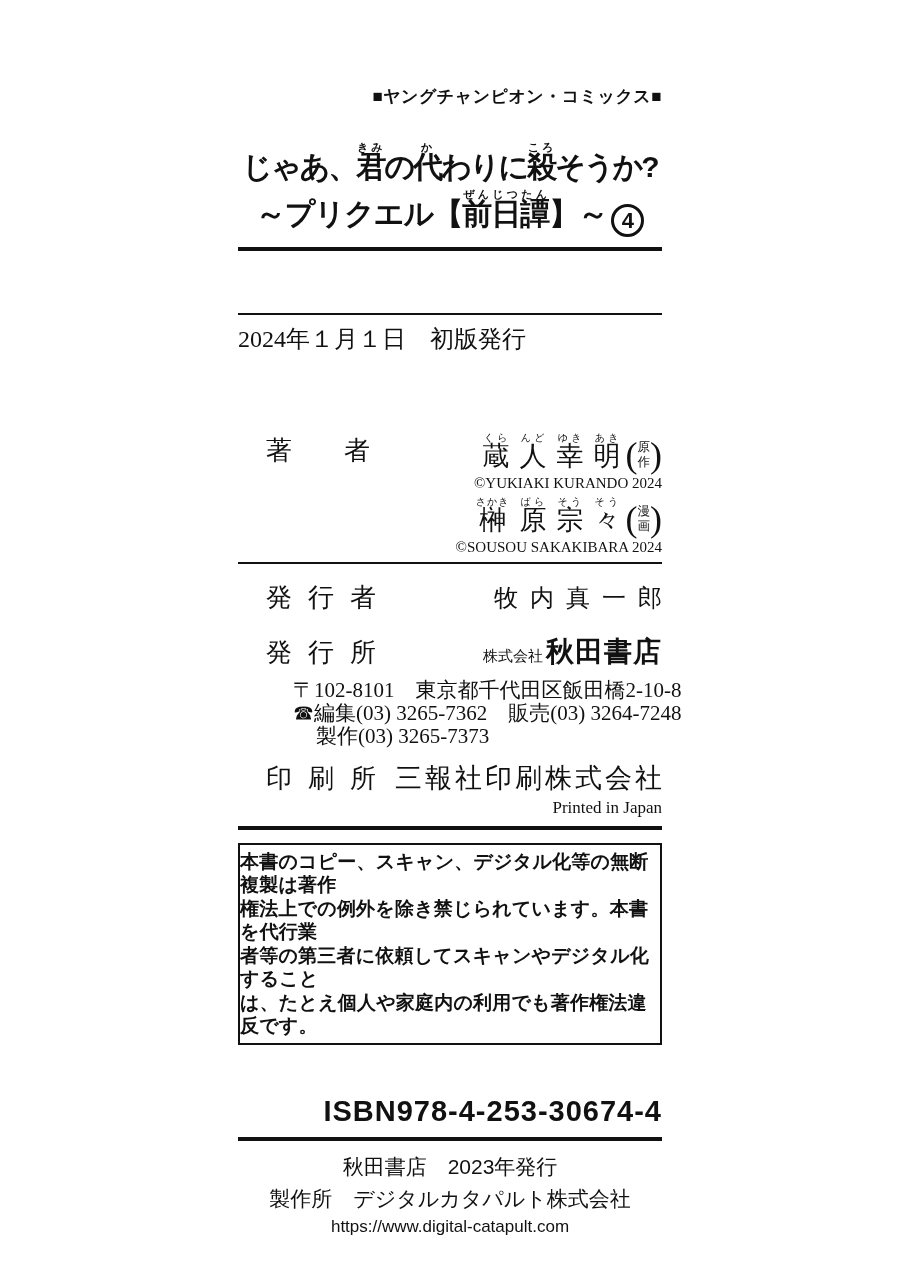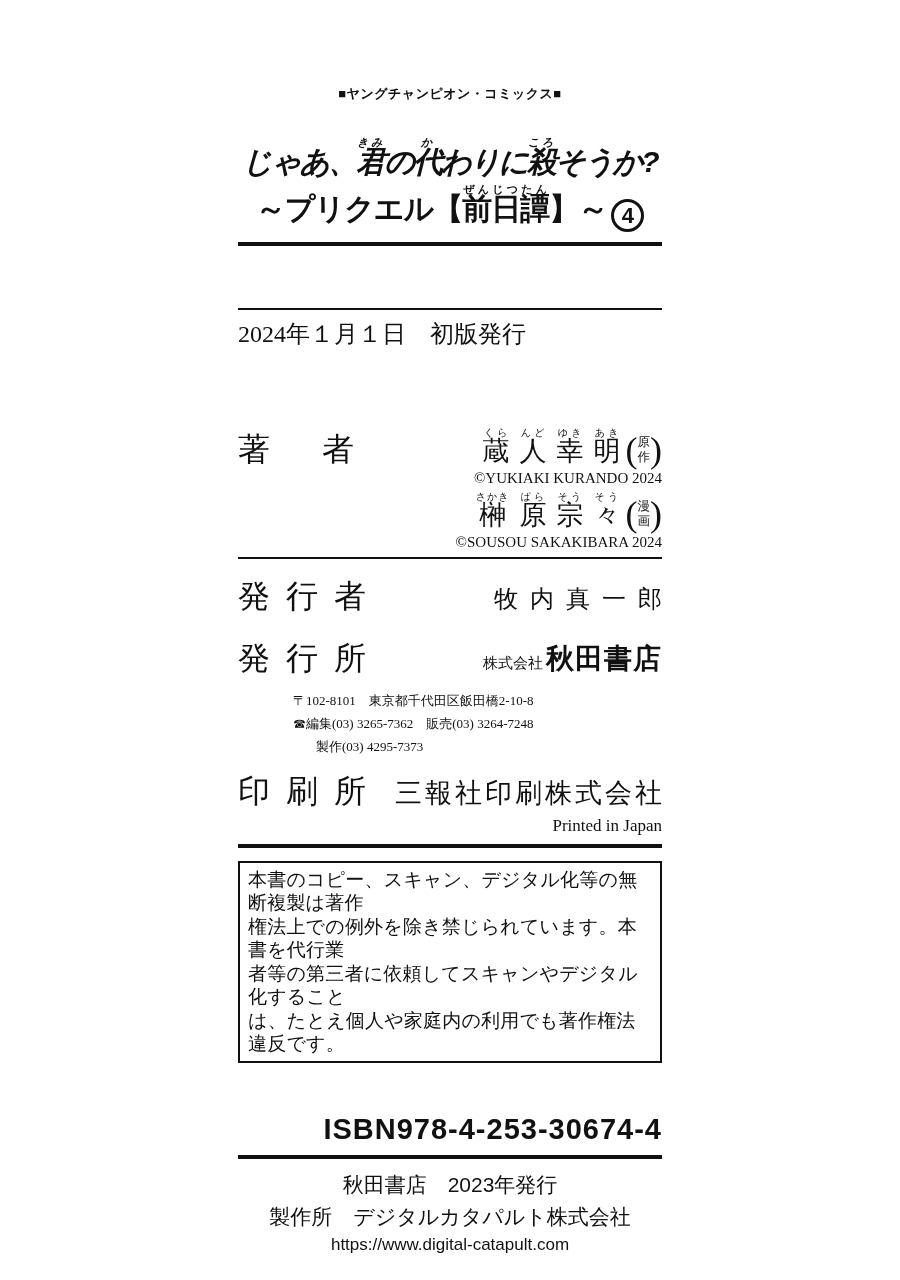--- a/index.html
+++ b/index.html
@@ -5,87 +5,87 @@
   html,body { margin:0; padding:0; }
   body {
     width:900px; height:1280px; position:relative;
     background:#ffffff; color:#111;
     font-family:"Liberation Serif","DejaVu Serif",serif;
     overflow:hidden;
   }
   .content { position:absolute; left:238px; top:0; width:424px; }
 
   .imprint-label {
-    margin-top:85px; text-align:center;
+    margin-top:85px; text-align:right;
     font-family:"Liberation Sans","DejaVu Sans",sans-serif;
-    font-weight:bold; font-size:13px; letter-spacing:0.5px;
+    font-weight:bold; font-size:17px; letter-spacing:0.5px;
   }
 
   .book-title { margin-top:34px; text-align:center;
     font-family:"Liberation Sans","DejaVu Sans",sans-serif; font-weight:800; }
-  .title-line1 { font-size:30px; letter-spacing:-2px; line-height:1.15;font-style:italic; }
+  .title-line1 { font-size:30px; letter-spacing:-2px; line-height:1.15; }
   .title-line2 { font-size:30px; letter-spacing:-1px; margin-top:4px; line-height:1.15; }
   .book-title rt { font-size:11px; font-weight:bold; letter-spacing:1px; }
   ruby { ruby-position:over; }
 
   .volume-circle {
     display:inline-flex; align-items:center; justify-content:center;
     width:27px; height:27px; border:3px solid #111; border-radius:50%;
     font-size:22px; font-weight:900; letter-spacing:0; margin-left:4px;
     vertical-align:-4px;
   }
 
   .rule { width:424px; background:#111; }
   .rule.thick { height:4px; }
   .rule.thin  { height:2px; }
   .rule-title { margin-top:10px; }
   .rule-date  { margin-top:62px; }
 
   .date-line { margin-top:8px; font-size:24px; }
 
   .credit-row { display:flex; justify-content:space-between; align-items:baseline; }
-  .credit-label { font-size:32px; white-space:nowrap; }
+  .credit-label { font-size:26px; white-space:nowrap;margin-left:28px; }
   .label-wide { letter-spacing:52px; }
   .label-3    { letter-spacing:16px; }
 
   .author-row { margin-top:78px; align-items:flex-start; }
   .authors-block { text-align:right; }
   .author-name-line { white-space:nowrap; }
   .author-name { font-size:27px; }
   .author-name ruby { margin:0 5px;font-family:Liberation Mono, monospace; }
   .author-name rt { font-size:10px; font-weight:normal; letter-spacing:1px; }
   .role-badge { display:inline-flex; align-items:center; vertical-align:-2px; }
   .paren { font-size:36px; font-weight:normal; line-height:1; }
   .role-stack { display:inline-flex; flex-direction:column; font-size:12.5px; line-height:1.15; }
   .copyright-line { font-size:15px; margin-top:1px; }
   .author-entry + .author-entry { margin-top:5px; }
 
   .rule-authors { margin-top:6px; }
 
   .row-publisher-person { margin-top:16px; }
   .value-spaced { font-size:24px; letter-spacing:12px; margin-right:-12px; white-space:nowrap; }
 
-  .row-publisher { margin-top:18px;align-items:center; }
+  .row-publisher { margin-top:18px; }
   .publisher { white-space:nowrap; }
   .pub-prefix { font-family:"Liberation Sans","DejaVu Sans",sans-serif; font-size:15px; }
   .pub-name { font-family:"Liberation Sans","DejaVu Sans",sans-serif; font-weight:bold;
               font-size:28px; letter-spacing:1px; margin-left:3px; }
 
-  .address-block { margin-top:8px; margin-left:55px; font-size:13px; line-height:23px; white-space:nowrap; }
+  .address-block { margin-top:8px; margin-left:55px; font-size:21px; line-height:23px; white-space:nowrap; }
   .address-indent { padding-left:23px; }
 
   .row-printer { margin-top:12px; }
   .printer-name { font-size:27px; letter-spacing:3px; margin-right:-3px; white-space:nowrap; }
   .printed-in { text-align:right; font-size:17px; margin-top:2px; }
 
   .rule-printer { margin-top:8px; }
 
   .notice-box {
-    margin-top:13px; border:2px solid #111; padding:5px 8px;
-    font-size:19px; font-weight:normal; line-height:23.5px;
+    margin-top:13px; border:2px solid #111; padding:5px 0;
+    font-size:19px; font-weight:bold; line-height:23.5px;
     white-space:pre-line; letter-spacing:0.2px;
   }
   .prohibition { margin-top:6px; text-align:center; font-size:14.5px; white-space:nowrap; }
 
   .isbn {
     margin-top:50px;
     font-family:"Liberation Sans","DejaVu Sans",sans-serif;
     font-weight:bold; font-size:29px; letter-spacing:1px;text-align:right;
   }
   .rule-isbn { margin-top:9px; }
@@ -149,21 +149,21 @@
   </div>
 
   <div class="credit-row row-publisher">
     <div class="credit-label label-3">発行所</div>
     <div class="publisher"><span class="pub-prefix">株式会社</span><span class="pub-name">秋田書店</span></div>
   </div>
 
   <div class="address-block">
     <div>〒102-8101　東京都千代田区飯田橋2-10-8</div>
     <div>☎編集(03) 3265-7362　販売(03) 3264-7248</div>
-    <div class="address-indent">製作(03) 4295-7373</div>
+    <div class="address-indent">製作(03) 3265-7373</div>
   </div>
 
   <div class="credit-row row-printer">
     <div class="credit-label label-3">印刷所</div>
     <div class="printer-name">三報社印刷株式会社</div>
   </div>
   <div class="printed-in">Printed in Japan</div>
 
   <div class="rule thick rule-printer"></div>
 

